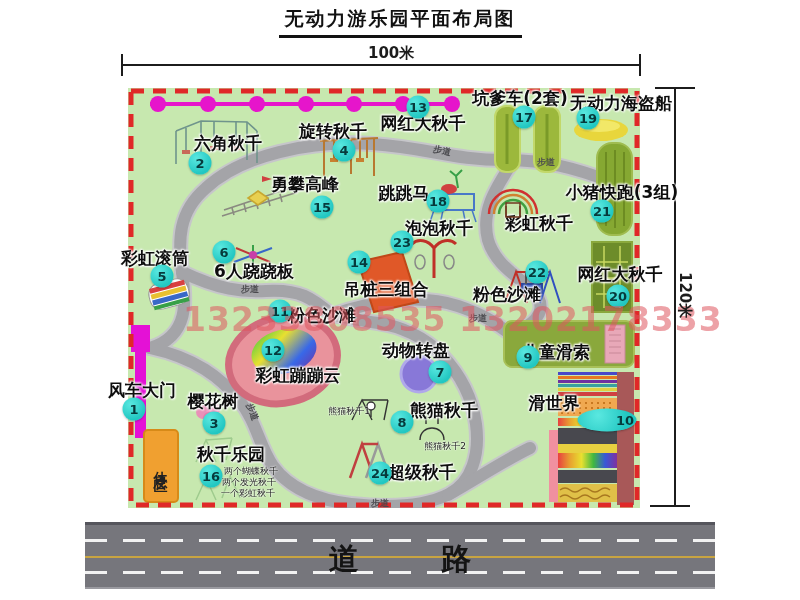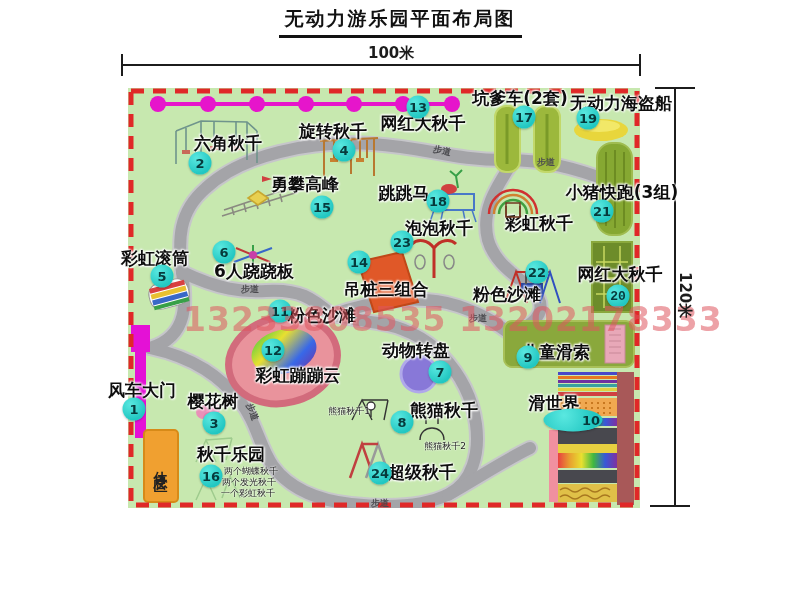--- a/index.html
+++ b/index.html
@@ -291,41 +291,41 @@
       <div class="badge" style="left: 162px; top: 276px;">5</div>
       <div class="map-label" style="left: 254px; top: 271px;">6人跷跷板</div>
       <div class="badge" style="left: 224px; top: 252px;">6</div>
       <div class="map-label" style="left: 416px; top: 350px;">动物转盘</div>
       <div class="badge" style="left: 440px; top: 372px;">7</div>
       <div class="map-label" style="left: 444px; top: 410px;">熊猫秋千</div>
       <div class="badge" style="left: 402px; top: 422px;">8</div>
       <div class="map-label" style="left: 556px; top: 352px;">儿童滑索</div>
       <div class="badge" style="left: 528px; top: 357px;">9</div>
       <div class="map-label" style="left: 554px; top: 403px;">滑世界</div>
-      <div class="badge" style="left: 573px; top: 420px; padding-left: 36px;">10</div>
+      <div class="badge" style="left: 607px; top: 420px; padding-left: 36px;">10</div>
       <div class="map-label" style="left: 322px; top: 315px;">粉色沙滩</div>
       <div class="badge" style="left: 280px; top: 311px;">11</div>
       <div class="map-label" style="left: 298px; top: 375px;">彩虹蹦蹦云</div>
       <div class="badge" style="left: 273px; top: 350px;">12</div>
       <div class="map-label" style="left: 423px; top: 123px;">网红大秋千</div>
       <div class="badge" style="left: 418px; top: 107px;">13</div>
       <div class="map-label" style="left: 386px; top: 289px;">吊桩三组合</div>
       <div class="badge" style="left: 359px; top: 262px;">14</div>
       <div class="map-label" style="left: 305px; top: 184px;">勇攀高峰</div>
       <div class="badge" style="left: 322px; top: 207px;">15</div>
       <div class="map-label" style="left: 231px; top: 454px;">秋千乐园</div>
       <div class="badge" style="left: 211px; top: 476px;">16</div>
       <div class="map-label" style="left: 520px; top: 98px;">坑爹车(2套)</div>
       <div class="badge" style="left: 524px; top: 117px;">17</div>
       <div class="map-label" style="left: 404px; top: 193px;">跳跳马</div>
       <div class="badge" style="left: 438px; top: 201px;">18</div>
       <div class="map-label" style="left: 621px; top: 103px;">无动力海盗船</div>
       <div class="badge" style="left: 588px; top: 118px;">19</div>
       <div class="map-label" style="left: 620px; top: 274px;">网红大秋千</div>
-      <div class="badge" style="left: 618px; top: 296px; font-family: Liberation Mono, monospace;">20</div>
+      <div class="badge" style="left: 618px; top: 296px;">20</div>
       <div class="map-label" style="left: 622px; top: 192px; text-align: right;">小猪快跑(3组)</div>
       <div class="badge" style="left: 602px; top: 211px;">21</div>
       <div class="map-label" style="left: 507px; top: 294px;">粉色沙滩</div>
       <div class="badge" style="left: 537px; top: 272px;">22</div>
       <div class="map-label" style="left: 439px; top: 228px;">泡泡秋千</div>
       <div class="badge" style="left: 402px; top: 242px;">23</div>
       <div class="map-label" style="left: 422px; top: 472px;">超级秋千</div>
       <div class="badge" style="left: 380px; top: 473px;">24</div>
       <div class="sub-label" style="left: 349px; top: 411px;">熊猫秋千1</div>
       <div class="sub-label" style="left: 445px; top: 446px;">熊猫秋千2</div>
@@ -335,14 +335,20 @@
       <div class="walkway" style="left: 442px; top: 151px; transform: translate(-50%, -50%) rotate(12deg);">步道</div>
       <div class="walkway" style="left: 546px; top: 162px; transform: translate(-50%, -50%) rotate(0deg);">步道</div>
       <div class="walkway" style="left: 250px; top: 289px; transform: translate(-50%, -50%) rotate(0deg);">步道</div>
       <div class="walkway" style="left: 478px; top: 318px; transform: translate(-50%, -50%) rotate(0deg);">步道</div>
       <div class="walkway" style="left: 252px; top: 412px; transform: translate(-50%, -50%) rotate(70deg);">步道</div>
       <div class="walkway" style="left: 380px; top: 503px; transform: translate(-50%, -50%) rotate(0deg);">步道</div>
     </div>
 
   <div class="wm wm-phone">13233808535 13202178333</div>
 
+  <div id="road">
+    <div class="road-dash" style="top:14px;"></div>
+    <div class="road-yellow"></div>
+    <div class="road-dash" style="top:46px;"></div>
+    <div id="road-label">道 路</div>
+  </div>
 
 </div>
 
 </body></html>

